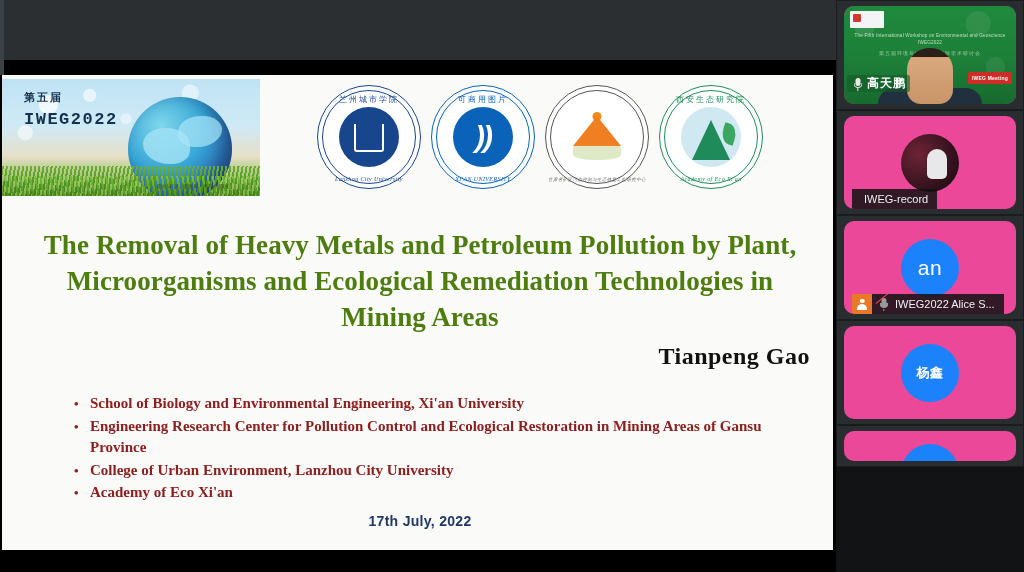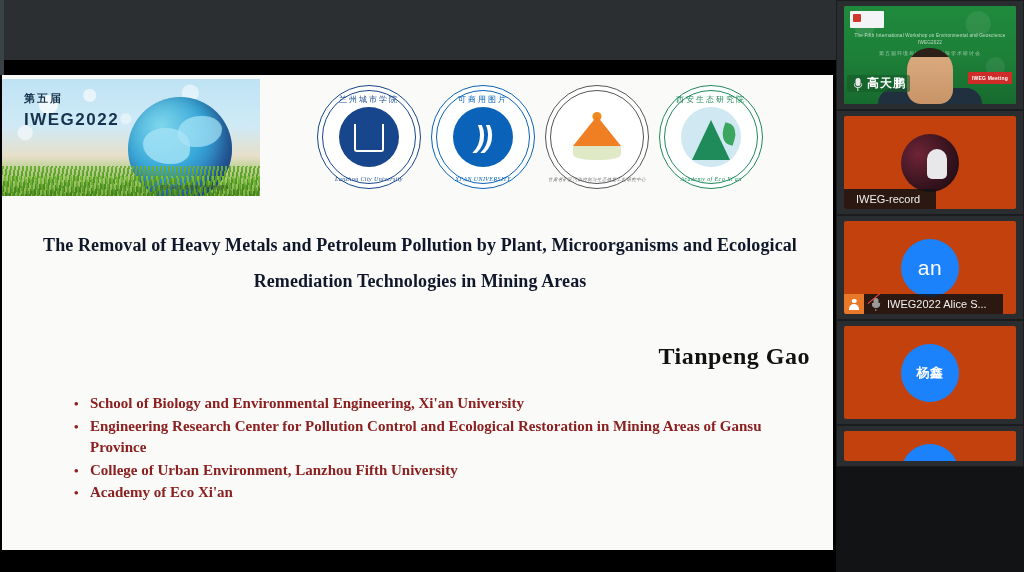--- a/index.html
+++ b/index.html
@@ -40,20 +40,21 @@
   .banner {
     position: absolute; left: 0; top: 4px; width: 258px; height: 117px;
     background:
       radial-gradient(circle at 18% 22%, rgba(255,255,255,.75) 0 9px, rgba(255,255,255,0) 10px),
       radial-gradient(circle at 34% 14%, rgba(255,255,255,.6) 0 6px, rgba(255,255,255,0) 7px),
       radial-gradient(circle at 9% 46%, rgba(255,255,255,.55) 0 7px, rgba(255,255,255,0) 8px),
       radial-gradient(circle at 48% 34%, rgba(255,255,255,.45) 0 5px, rgba(255,255,255,0) 6px),
       radial-gradient(circle at 73% 12%, rgba(255,255,255,.5) 0 8px, rgba(255,255,255,0) 9px),
       linear-gradient(#bfe3f4 0%, #cfeaf6 40%, #e7dfc9 66%, #b7cf8c 78%, #7fb23f 100%);
     overflow: hidden;
+    font-family: Liberation Mono, monospace;
   }
   .banner-globe {
     position: absolute; right: 28px; top: 18px; width: 104px; height: 104px;
     border-radius: 50%;
     background:
       radial-gradient(circle at 32% 28%, #7fd6ec 0%, #37a8d8 42%, #2c6fb3 72%, #2a4f93 100%);
     box-shadow: inset -8px -6px 18px rgba(20,40,90,.55);
   }
   .banner-globe::before {
     content:""; position:absolute; left:14%; top:30%; width:46%; height:34%;
@@ -146,23 +147,23 @@
   }
   .leaf {
     position:absolute; right:-2px; top:10px; width:14px; height:20px;
     background:#3aa65f; border-radius: 0 70% 0 70%; transform: rotate(18deg);
   }
   .aex .logo-top-cn, .aex .logo-bot-en { color:#1f8a5a; }
 
   
   .title {
     position: absolute; left: 28px; top: 152px; width: 780px;
-    text-align: center; color: #0f172a;
+    text-align: center; color: #4d7c0f;
     font-family: "Liberation Serif", serif; font-weight: bold;
-    font-size: 18px; line-height: 36px; letter-spacing: .1px;
+    font-size: 27px; line-height: 36px; letter-spacing: .1px;
   }
   .author {
     position: absolute; left: 28px; top: 268px; width: 780px;
     text-align: right; color: #111111;
     font-family: "Liberation Serif", serif; font-weight: bold;
     font-size: 24px; letter-spacing: .5px;
   }
   .affils {
     position: absolute; left: 72px; top: 318px; width: 700px;
     color: #8b2020;
@@ -189,21 +190,21 @@
     background: #111314;
   }
   .tile {
     position: relative; width: 188px; height: 105px;
     background: #2a2d2f; border: 1px solid #1a1c1d; overflow: hidden;
   }
   .tile.first { height: 110px; }
   .tile.last { height: 42px; }
   .tile-inner {
     position: absolute; left: 7px; right: 7px; top: 5px; bottom: 5px;
-    background: #c2410c; border-radius: 2px; overflow: hidden;
+    background: #ec4899; border-radius: 10px; overflow: hidden;
   }
   .avatar {
     position: absolute; left: 50%; top: 50%; transform: translate(-50%,-50%);
     width: 58px; height: 58px; border-radius: 50%;
     display: flex; align-items: center; justify-content: center;
     color: #fff; font-size: 21px; letter-spacing: .5px;
   }
   .avatar.blue { background: #1b82fb; }
   .avatar.cn { font-size: 13px; font-weight: bold; }
   .avatar.photo-robot {
@@ -264,23 +265,23 @@
   }
   .gb-namebar {
     position:absolute; left:3px; bottom:12px; height:17px;
     display:flex; align-items:center; gap:3px;
     background:rgba(20,90,40,.6); padding:0 4px; border-radius:2px;
   }
   .gb-name { color:#ffffff; font-size:12px; font-weight:bold; letter-spacing:1px; }
 
   
   .namestrip {
-    position: absolute; left: 0; bottom: 0;
+    position: absolute; left: 8px; bottom: 0;
     display: flex; align-items: center; gap: 5px;
-    height: 20px; padding-right: 16px;
+    height: 20px; padding-right: 9px;
     background: rgba(18,18,18,.86);
   }
   .host-badge {
     width: 20px; height: 20px; flex: 0 0 auto;
     display: flex; align-items: center; justify-content: center;
   }
   .host-badge.orange { background: #e8792a; }
   .host-badge.blue { background: #1b82fb; }
   .person-glyph { width: 11px; height: 11px; position: relative; }
   .person-glyph::before {
@@ -393,28 +394,29 @@
         <div class="affil-row">
           <span class="affil-bullet">•</span>
           <span class="affil-text">School of Biology and Environmental Engineering, Xi'an University</span>
         </div>
         <div class="affil-row">
           <span class="affil-bullet">•</span>
           <span class="affil-text">Engineering Research Center for Pollution Control and Ecological Restoration in Mining Areas of Gansu Province</span>
         </div>
         <div class="affil-row">
           <span class="affil-bullet">•</span>
-          <span class="affil-text">College of Urban Environment, Lanzhou Fifth University</span>
+          <span class="affil-text">College of Urban Environment, Lanzhou City University</span>
         </div>
         <div class="affil-row">
           <span class="affil-bullet">•</span>
           <span class="affil-text">Academy of Eco Xi'an</span>
         </div>
       </div>
 
+      <div class="date">17th  July, 2022</div>
 
     </div>
   </div>
 
   <div class="chrome-bottom"></div>
 
   <div class="rail">
 
     <div class="tile first">
       <div class="tile-inner">

